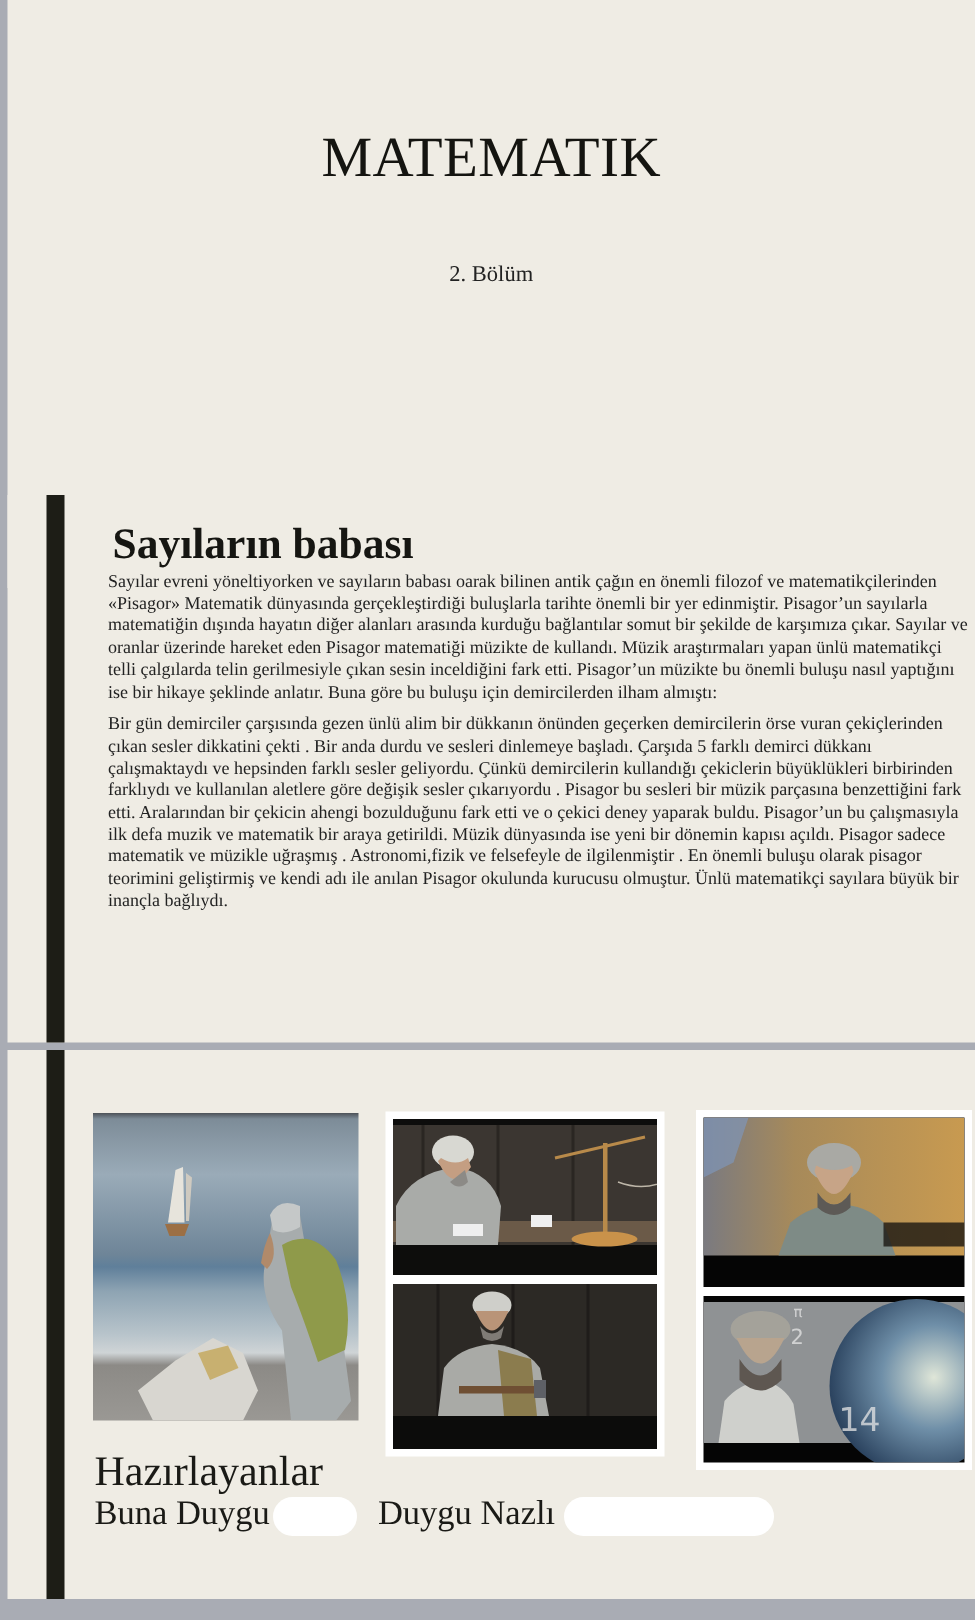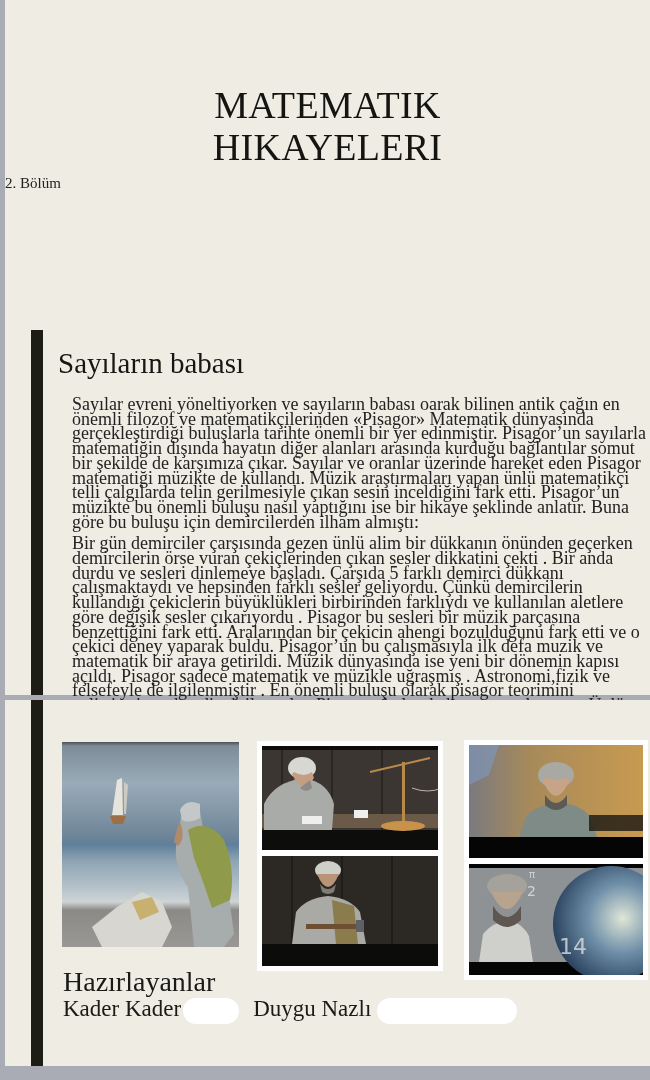--- a/index.html
+++ b/index.html
@@ -21,29 +21,29 @@
     position: absolute; left: 26px; top: 0; bottom: 0; width: 12px;
     background: #1d1d16;
   }
   .title {
     position: absolute; left: 0; right: 0; top: 84px;
     text-align: center; font-size: 38px; line-height: 42px;
     letter-spacing: 0.3px; color: #141410;
   }
   .subtitle {
     position: absolute; left: 0; right: 0; top: 175px;
-    text-align: left; font-size: 15px; color: #222;
+    text-align: center; font-size: 15px; color: #222;
   }
   .heading {
-    position: absolute; left: 53px; top: 17px;
-    font-size: 29px; line-height: 32px; color: #161612;
+    position: absolute; left: 70px; top: 17px;
+    font-size: 29px; line-height: 32px; color: #161612; font-weight: bold;
   }
   .body-text {
-    position: absolute; left: 67px; top: 67px; width: 575px;
-    font-size: 18px; line-height: 14.7px; color: #222;
+    position: absolute; left: 67px; top: 50px; width: 575px;
+    font-size: 12px; line-height: 14.7px; color: #222;
   }
   .body-text p { margin: 0 0 7px 0; }
   .img { position: absolute; }
   .photo-frame {
     position: absolute; background: #ffffff; padding: 5px;
     box-sizing: border-box;
   }
   .panel { position: absolute; left: 5px; right: 5px; overflow: hidden; }
   .credits-label {
     position: absolute; left: 58px; top: 268px;
@@ -57,21 +57,20 @@
     display: inline-block; background: #ffffff; border-radius: 14px;
     vertical-align: middle; height: 26px;
   }
 </style>
 </head>
 <body>
 
 <div class="slide" id="slide1">
   <div class="title">
     <div>MATEMATIK</div>
-    <div>HIKAYELERI</div>
   </div>
   <div class="subtitle">2. Bölüm</div>
 </div>
 
 <div class="slide" id="slide2">
   <div class="bar"></div>
   <div class="heading">Sayıların babası</div>
   <div class="body-text">
     <p>Sayılar evreni yöneltiyorken ve sayıların babası oarak bilinen antik çağın en önemli filozof ve matematikçilerinden «Pisagor» Matematik dünyasında gerçekleştirdiği buluşlarla tarihte önemli bir yer edinmiştir. Pisagor’un sayılarla matematiğin dışında hayatın diğer alanları arasında kurduğu bağlantılar somut bir şekilde de karşımıza çıkar. Sayılar ve oranlar üzerinde hareket eden Pisagor matematiği müzikte de kullandı. Müzik araştırmaları yapan ünlü matematikçi telli çalgılarda telin gerilmesiyle çıkan sesin inceldiğini fark etti. Pisagor’un müzikte bu önemli buluşu nasıl yaptığını ise bir hikaye şeklinde anlatır. Buna göre bu buluşu için demircilerden ilham almıştı:</p>
     <p>Bir gün demirciler çarşısında gezen ünlü alim bir dükkanın önünden geçerken demircilerin örse vuran çekiçlerinden çıkan sesler dikkatini çekti . Bir anda durdu ve sesleri  dinlemeye başladı. Çarşıda 5 farklı demirci dükkanı çalışmaktaydı ve hepsinden farklı sesler geliyordu. Çünkü demircilerin kullandığı çekiclerin büyüklükleri birbirinden farklıydı ve kullanılan aletlere göre değişik   sesler çıkarıyordu . Pisagor bu sesleri bir  müzik parçasına benzettiğini fark etti. Aralarından bir çekicin ahengi bozulduğunu fark etti ve o çekici deney yaparak buldu. Pisagor’un bu çalışmasıyla ilk defa muzik ve matematik bir araya getirildi. Müzik dünyasında ise yeni bir dönemin kapısı açıldı. Pisagor sadece matematik ve müzikle uğraşmış . Astronomi,fizik ve felsefeyle de ilgilenmiştir . En önemli buluşu olarak pisagor teorimini geliştirmiş ve kendi adı ile anılan Pisagor okulunda kurucusu olmuştur. Ünlü matematikçi sayılara büyük bir inançla bağlıydı.</p>
@@ -179,15 +178,15 @@
           <text x="58" y="32" font-size="14">2</text>
           <text x="60" y="14" font-size="10">π</text>
           <text x="90" y="90" font-size="22">14</text>
         </g>
       </svg>
     </div>
   </div>
 
   <div class="credits-label">Hazırlayanlar</div>
   <div class="credits-row">
-    <span>Kader Kader</span><span class="redact" style="width:56px; margin-left:2px; margin-right:14px;"></span><span>Duygu Nazlı</span><span class="redact" style="width:140px; margin-left:6px;"></span>
+    <span>Buna Duygu</span><span class="redact" style="width:56px; margin-left:2px; margin-right:14px;"></span><span>Duygu Nazlı</span><span class="redact" style="width:140px; margin-left:6px;"></span>
   </div>
 </div>
 
 </body></html>

